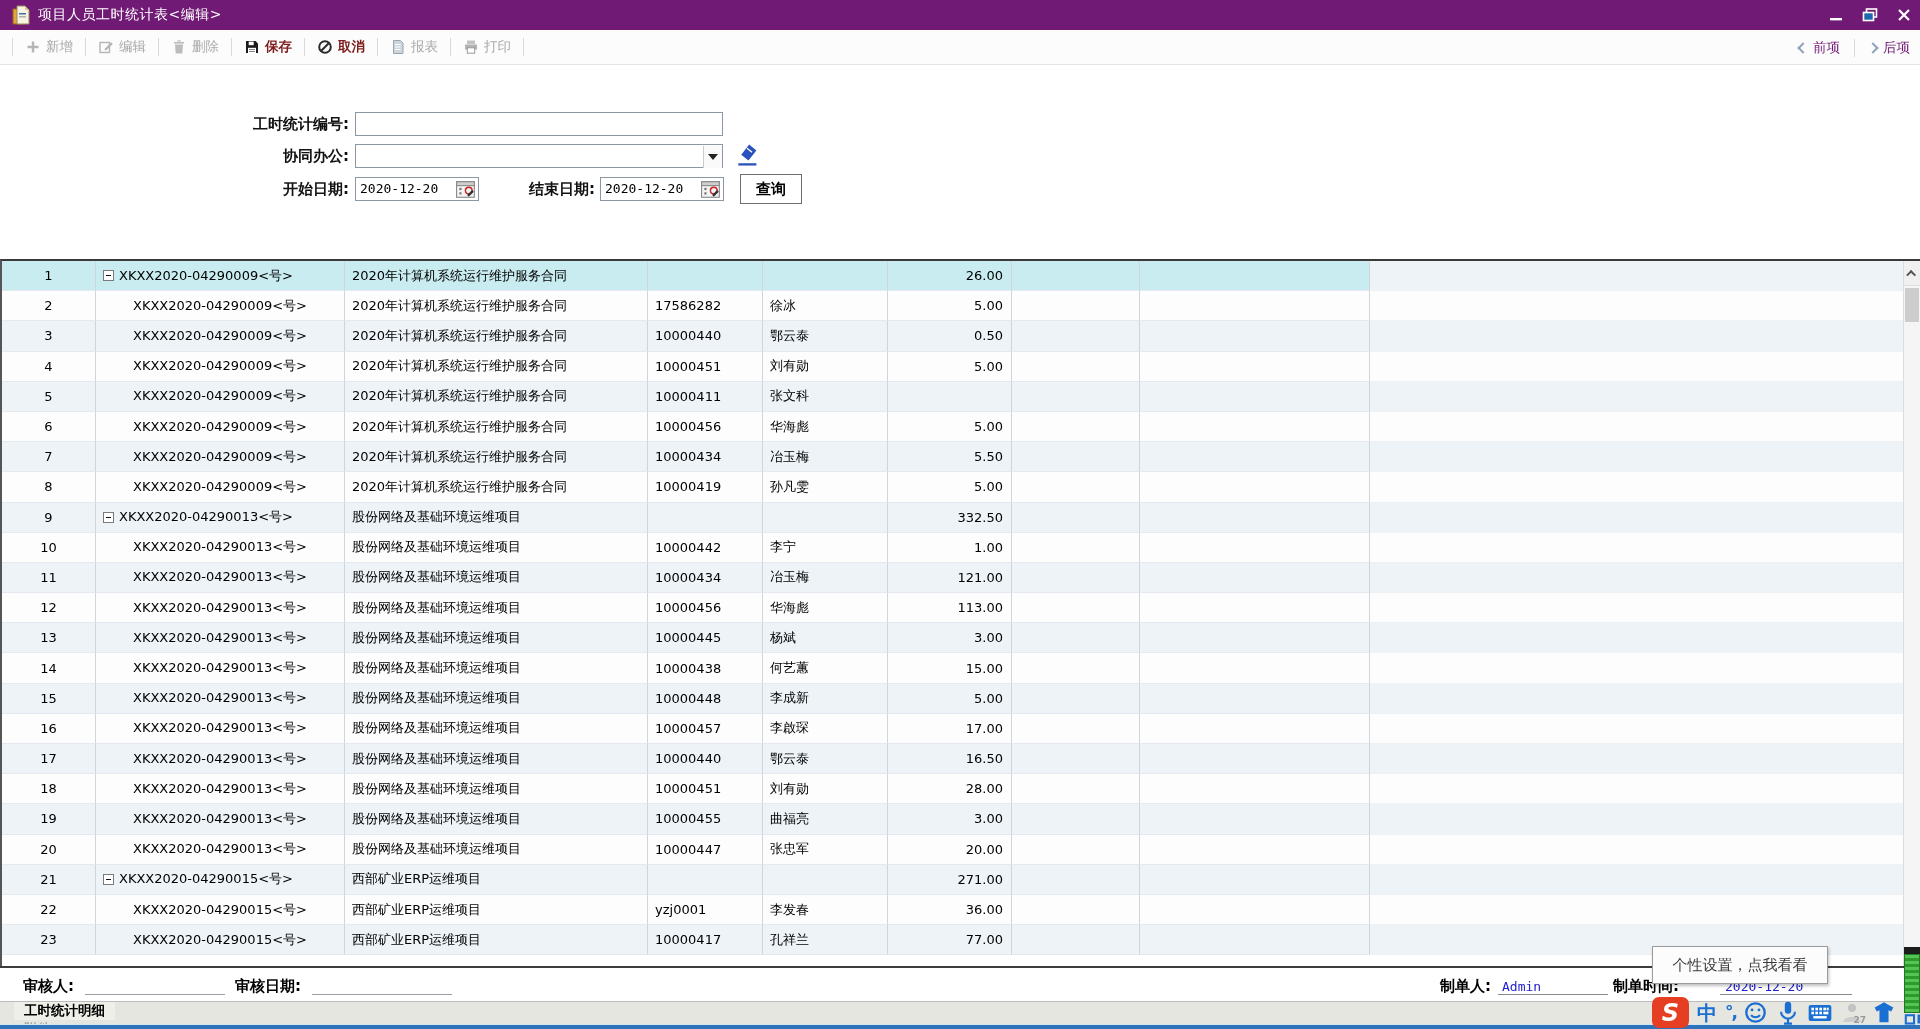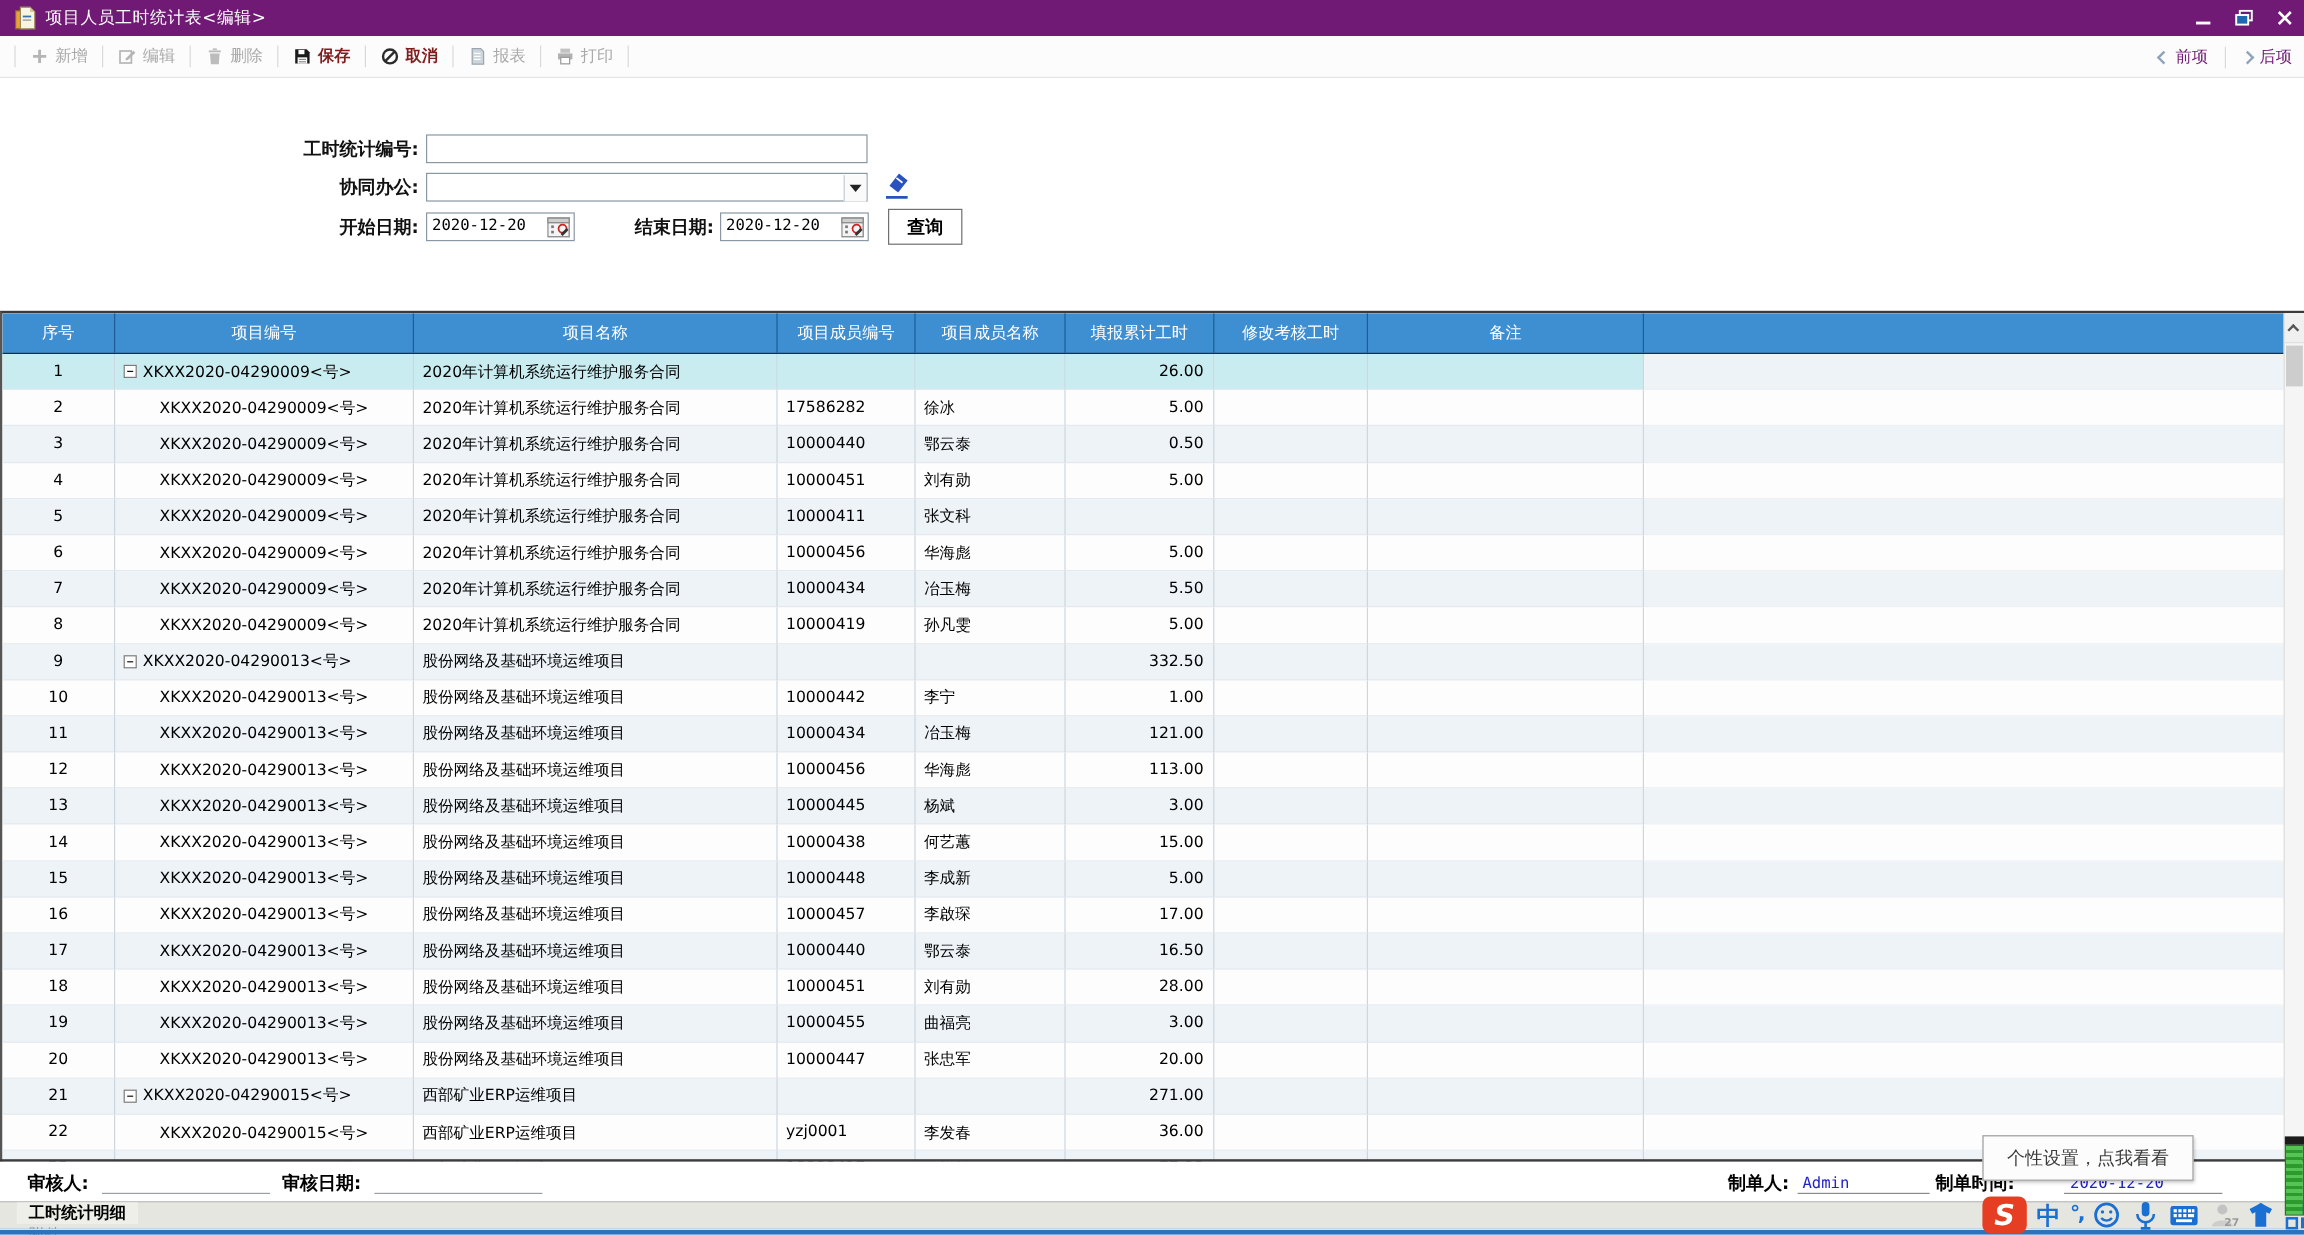--- a/index.html
+++ b/index.html
@@ -243,31 +243,20 @@
       <rect x="3" y="7" width="2" height="2" fill="#777"></rect>
         <rect x="3" y="11" width="2" height="2" fill="#777"></rect>
       <path d="M10 13.5l4.5-4.5 1.5 1.5-4.5 4.5z" fill="#333"></path>
     </svg>
   </span>
 
   <div class="query-btn">查询</div>
 </div>
 
 <div class="grid">
-  <div class="grid-header" id="grid-header">
-      <div class="hcell" style="width: 94px;">序号</div>
-      <div class="hcell" style="width: 249px;">项目编号</div>
-      <div class="hcell" style="width: 303px;">项目名称</div>
-      <div class="hcell" style="width: 115px;">项目成员编号</div>
-      <div class="hcell" style="width: 125px;">项目成员名称</div>
-      <div class="hcell" style="width: 124px;">填报累计工时</div>
-      <div class="hcell" style="width: 128px;">修改考核工时</div>
-      <div class="hcell" style="width: 230px;">备注</div>
-      <div class="hcell hfiller"></div>
-    </div>
   <div class="grid-body" id="grid-body">
       <div class="grow group hl">
         <div class="gcell ac" style="width: 94px;">1</div>
         <div class="gcell ac gleft" style="width: 249px;">
           <span class="expand-box"></span>
           <span>XKXX2020-04290009&lt;号&gt;</span>
         </div>
         <div class="gcell al" style="width: 303px;">2020年计算机系统运行维护服务合同</div>
         <div class="gcell al" style="width: 115px;"></div>
         <div class="gcell al" style="width: 125px;"></div>

